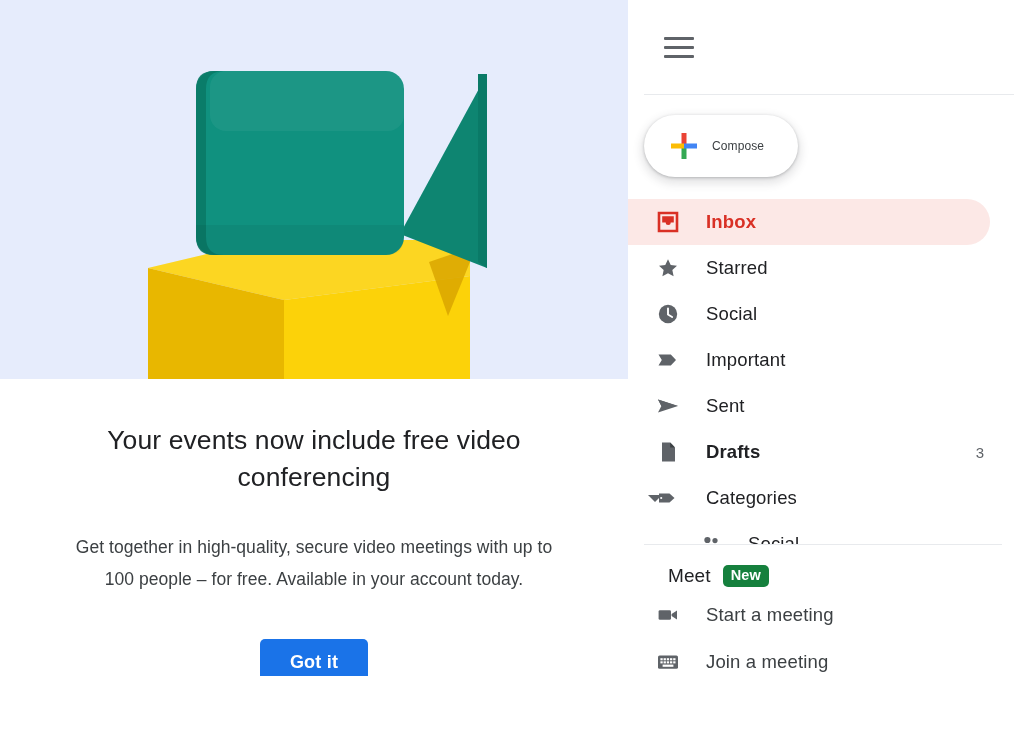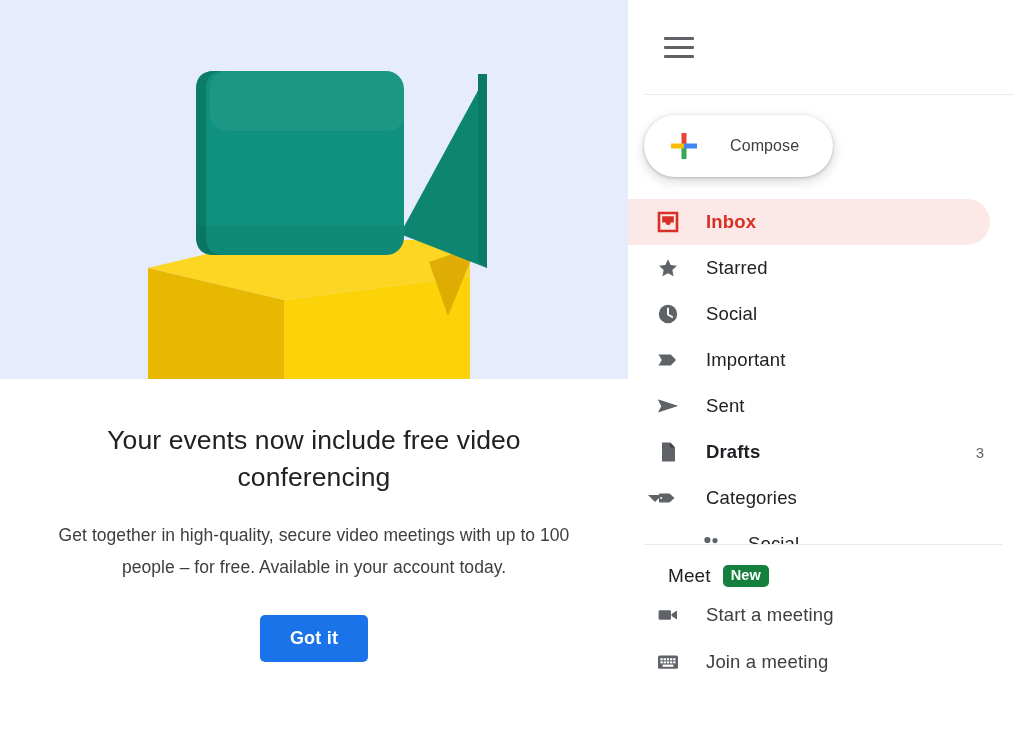--- a/index.html
+++ b/index.html
@@ -52,21 +52,21 @@
   .promo-title {
     margin: 0;
     padding-top: 43px;
     font-size: 26.5px;
     line-height: 37px;
     font-weight: 400;
     color: #202124;
     letter-spacing: 0.1px;
   }
   .promo-desc {
-    margin: 0;
+    margin: 12px;
     padding-top: 24px;
     font-size: 17.5px;
     line-height: 31.5px;
     font-weight: 400;
     color: #3c4043;
     letter-spacing: 0.05px;
     padding-left: 16px;
     padding-right: 16px;
   }
   .promo-cta-wrap {
@@ -161,23 +161,23 @@
     padding: 0 34px 0 24px;
     cursor: pointer;
     box-sizing: border-box;
   }
   .plus-icon {
     width: 32px;
     height: 32px;
     flex: 0 0 32px;
   }
   .compose-label {
-    font-size: 16px;
+    font-size: 12px;
     color: #3c4043;
-    margin-left: 30px;
+    margin-left: 12px;
     letter-spacing: 0.1px;
     white-space: nowrap;
   }
 
   
   .nav {
     margin-top: 22px;
     position: relative;
   }
   .nav-scroll {

